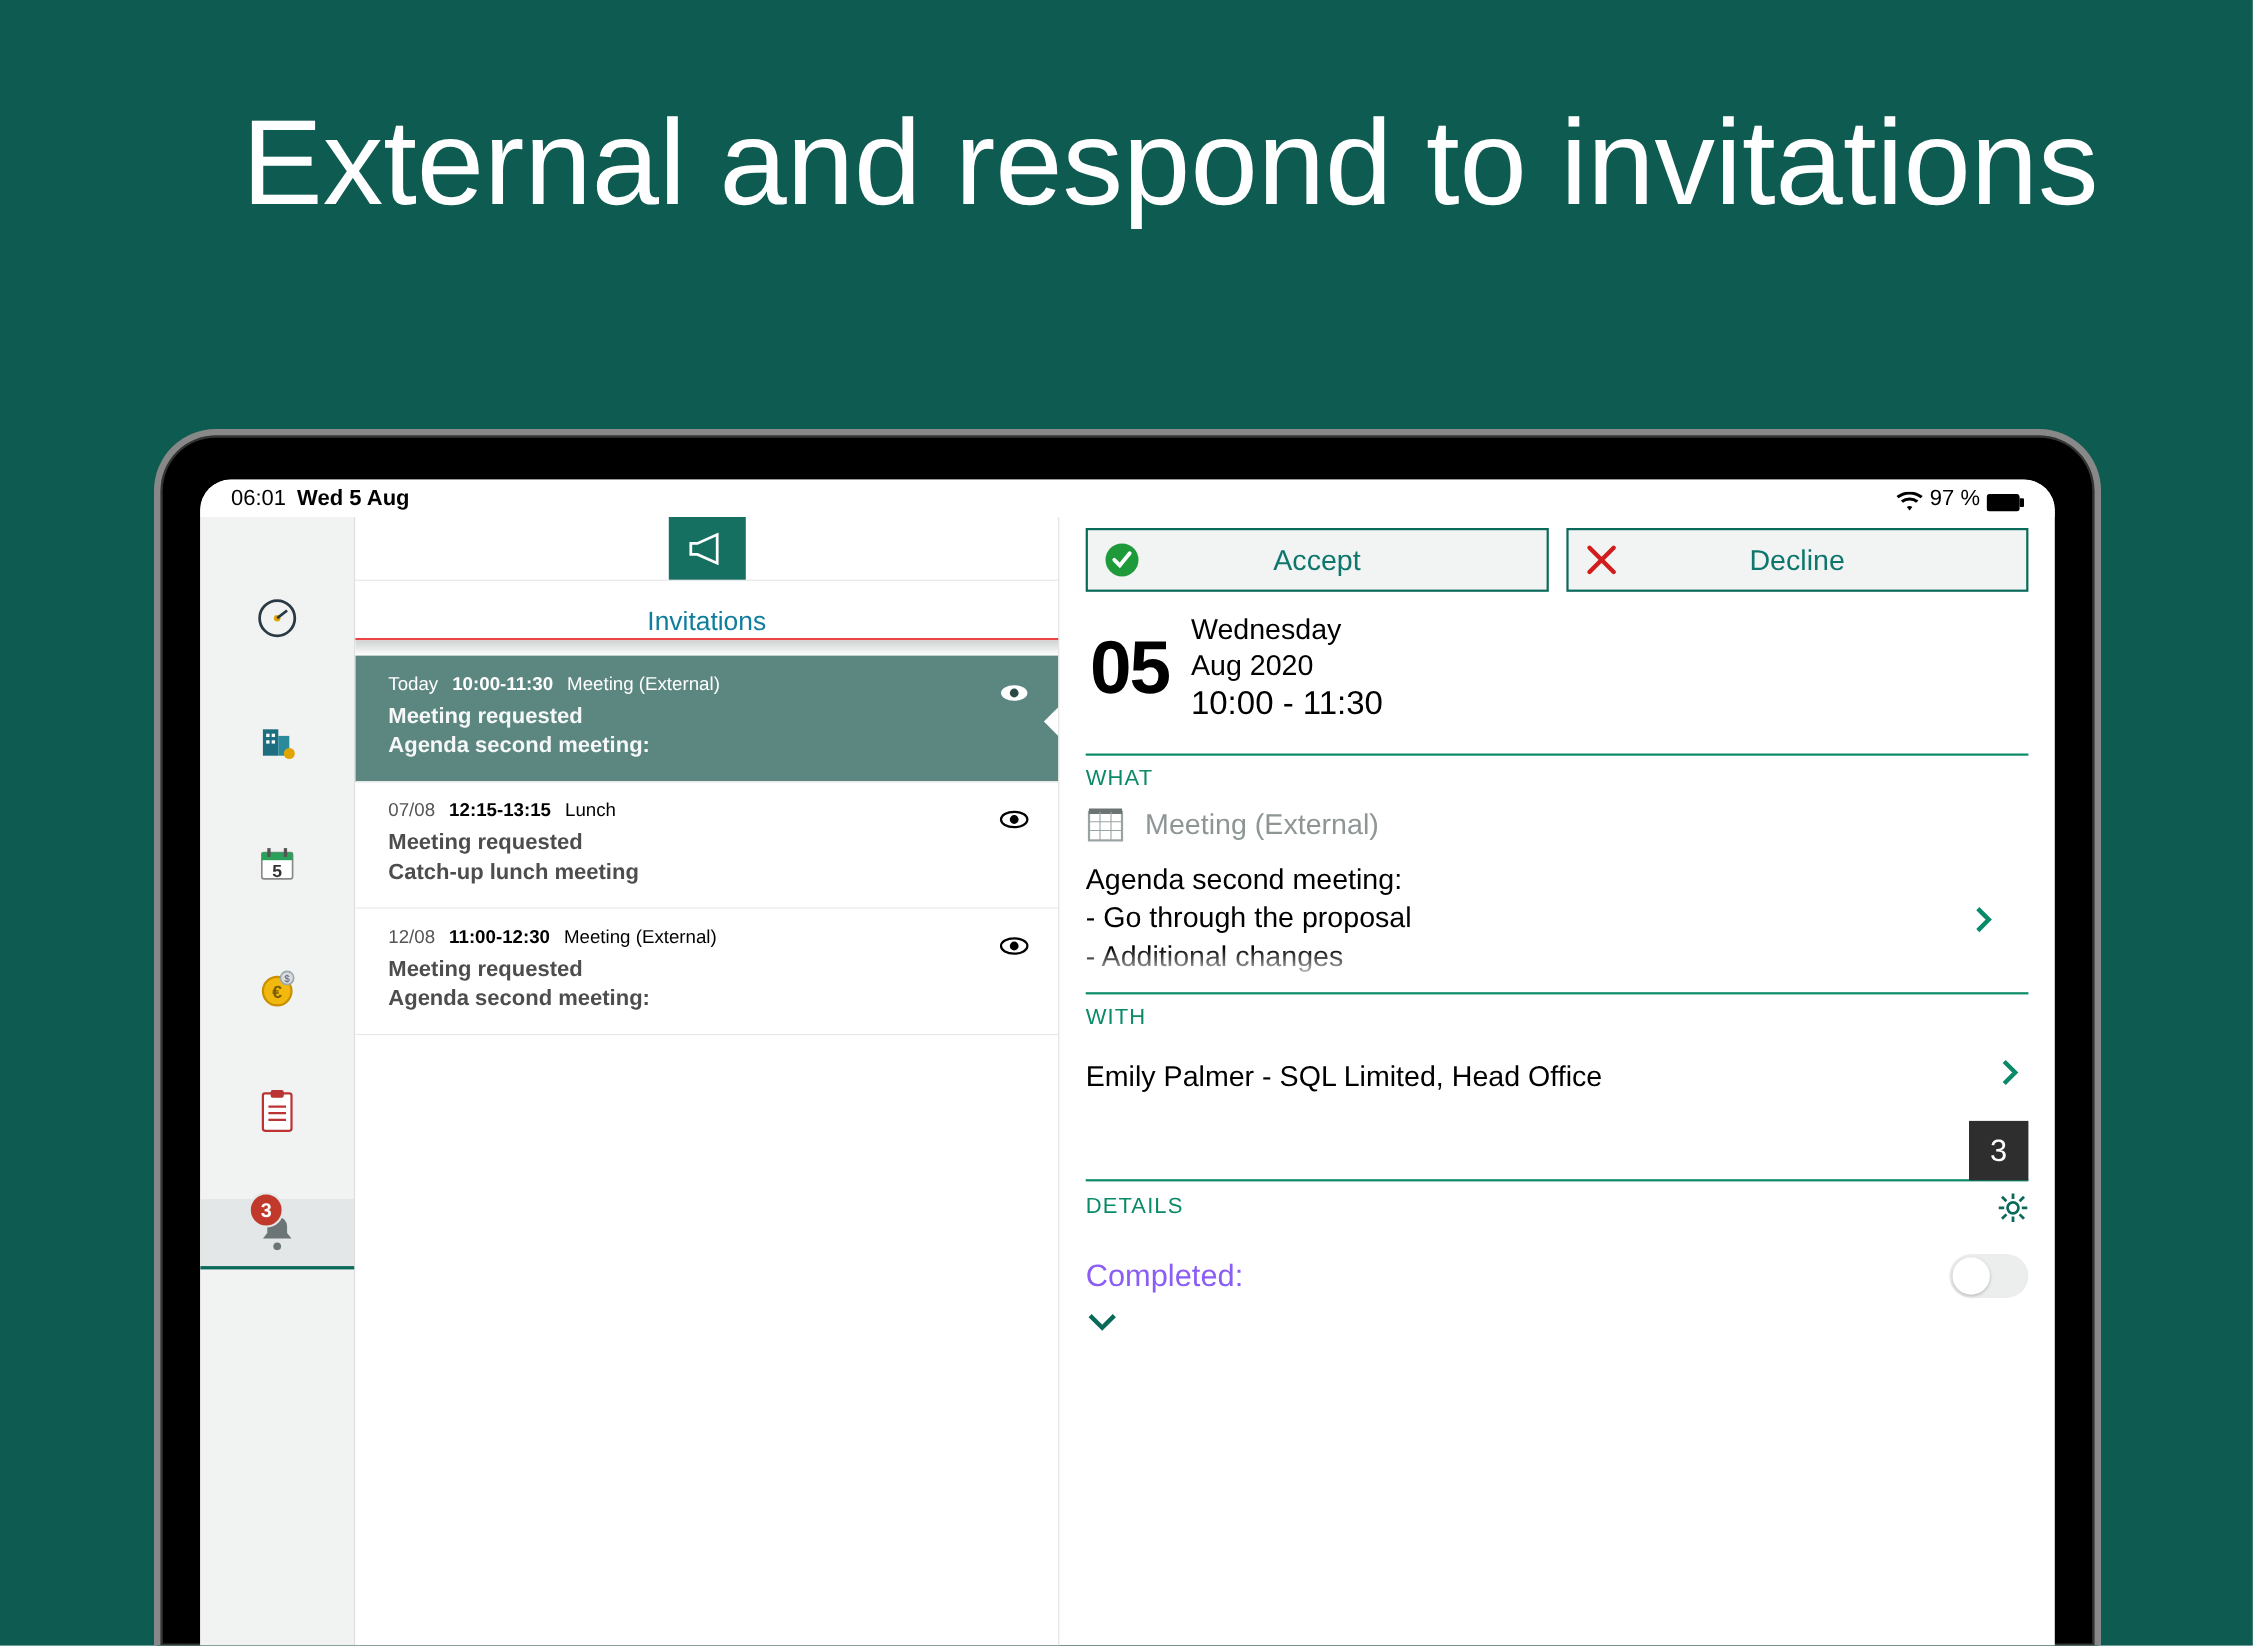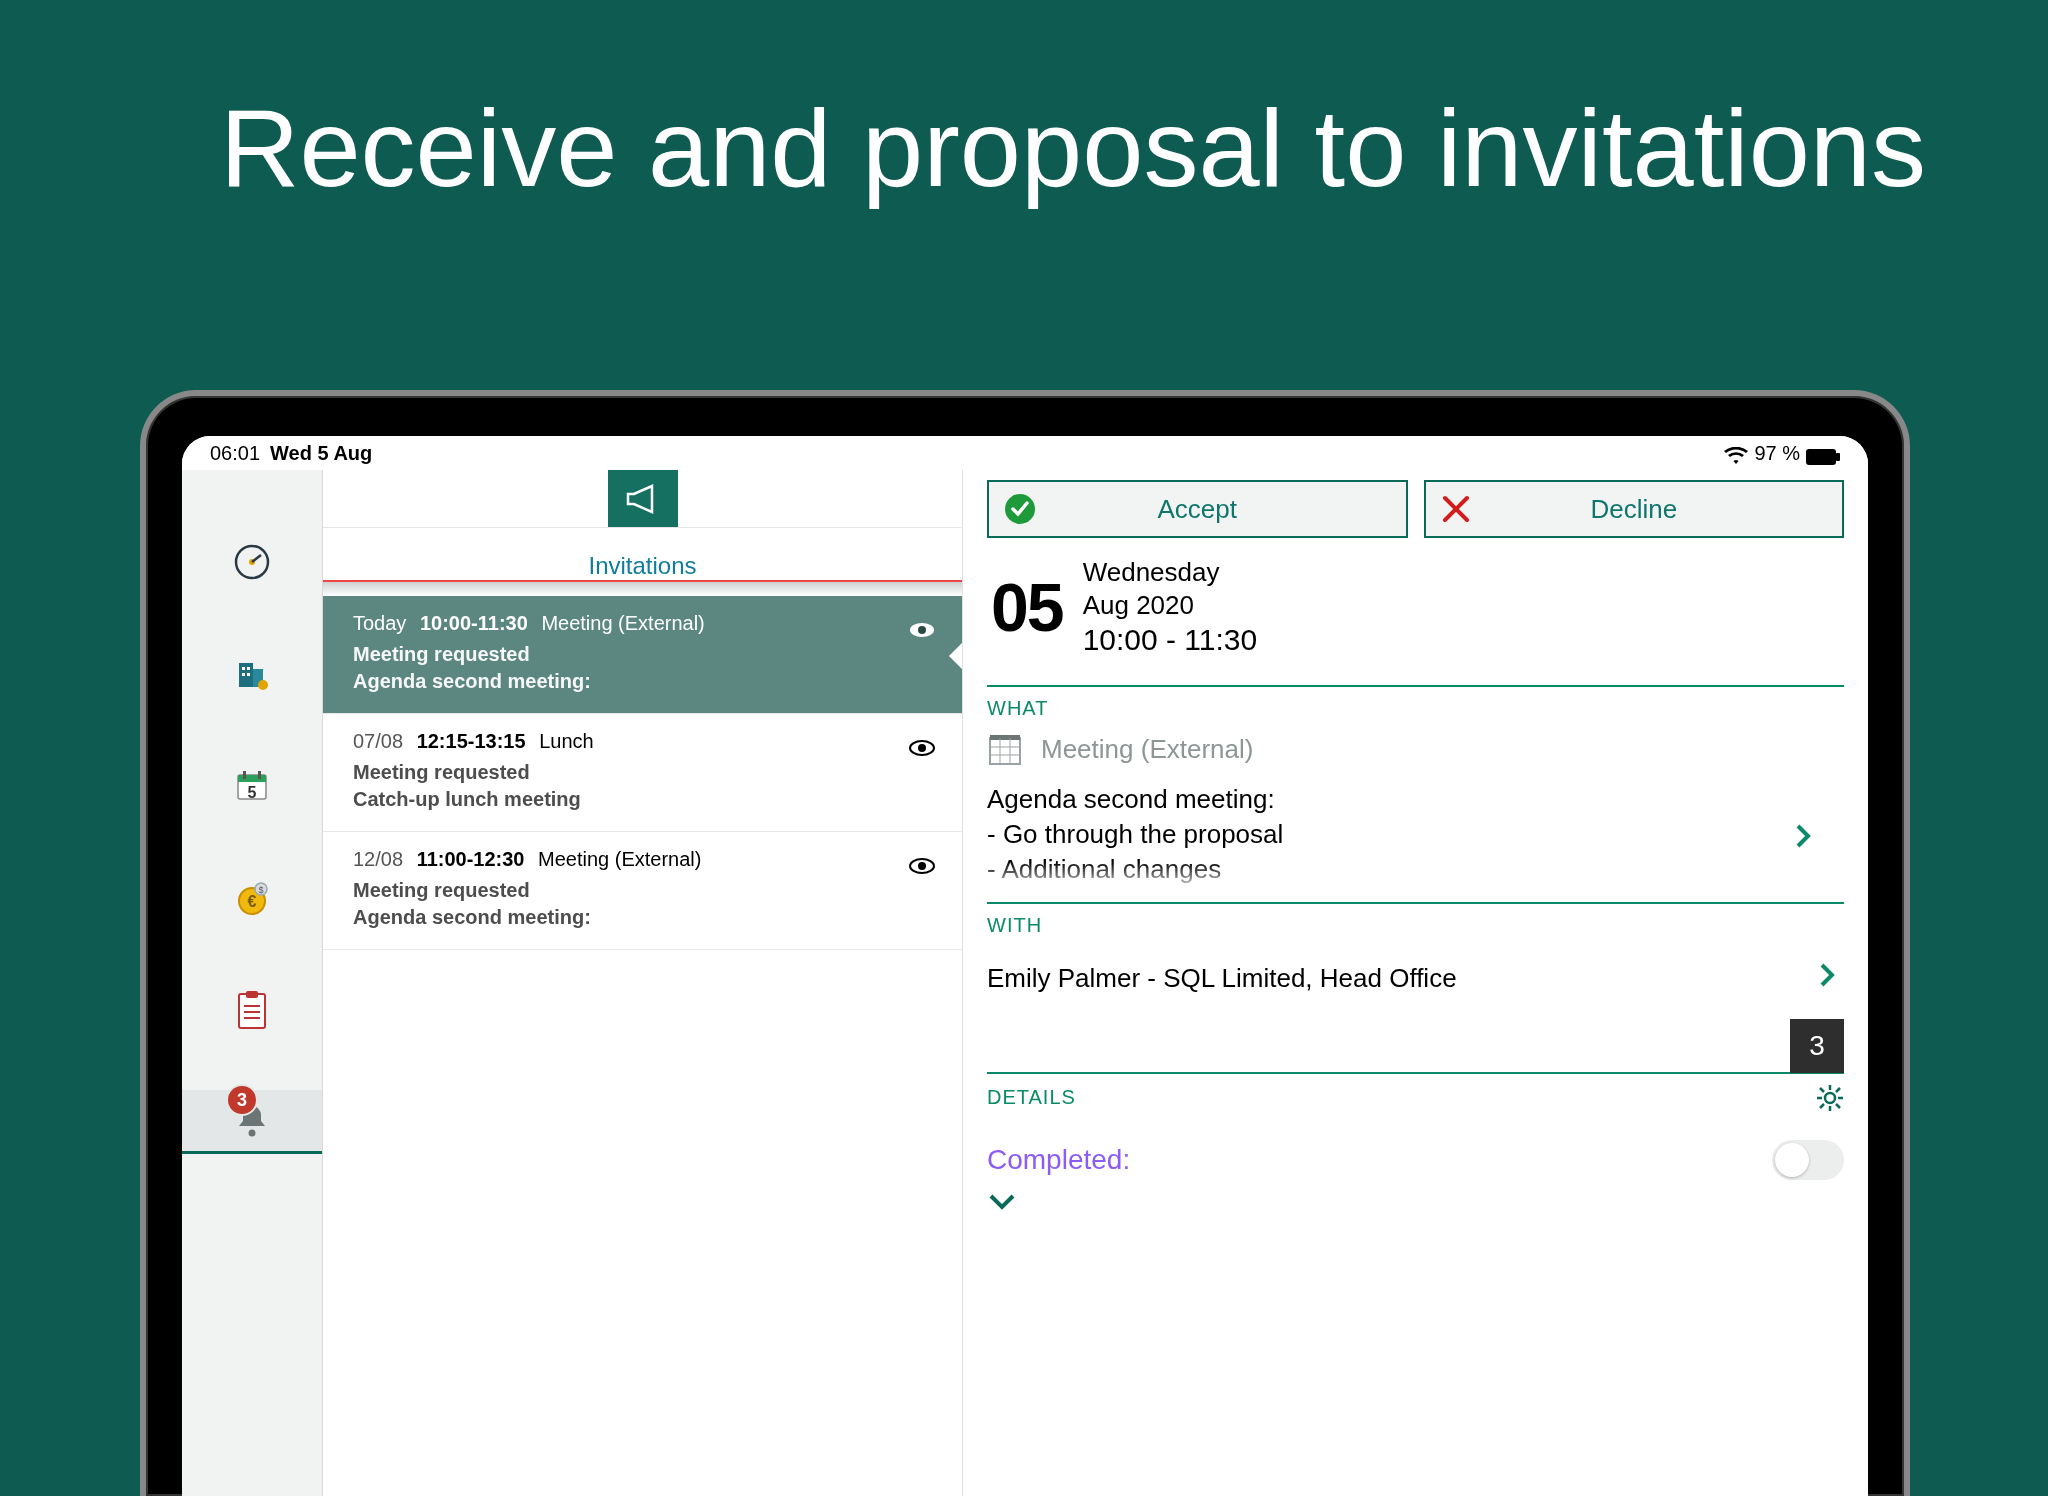--- a/index.html
+++ b/index.html
@@ -142,21 +142,21 @@
   .invite {
     padding: 16px 30px 18px 30px;
     border-bottom: 1px solid #e7e7e7;
     position:relative;
     cursor:pointer;
   }
   .invite.selected {
     background: #5c8781;
     color:#fff;
   }
-  .invite .line1 { font-size: 20px; margin-bottom: 6px; }
+  .invite .line1 { font-size: 17px; margin-bottom: 6px; }
   .invite .line1 .d { font-weight:400; }
   .invite .line1 .t { font-weight:600; margin: 0 8px; }
   .invite .line1 .ti { font-weight:400; }
   .invite .sub { font-size: 20px; line-height:1.35; opacity:.95;font-weight:bold;}
   .invite:not(.selected) .sub { color:#444; }
   .eye {
     position:absolute; right:26px; top:20px;
     width:28px;height:28px;
   }
   .invite.selected::after{
@@ -244,21 +244,21 @@
   }
   .chev-down {
     text-align:center; font-size:30px; color:#0a6a5a; margin-top:4px;
   }
   
   svg { display:block; }
 </style>
 </head>
 <body>
 
-<div class="marketing-title">Receive and proposal to invitations</div>
+<div class="marketing-title">External and respond to invitations</div>
 
 <div class="tablet">
   <div class="screen">
 
     <div class="statusbar">
       <div class="left">
         <span>06:01</span>
         <span style="font-weight:700">Wed 5 Aug</span>
       </div>
       <div class="right">

